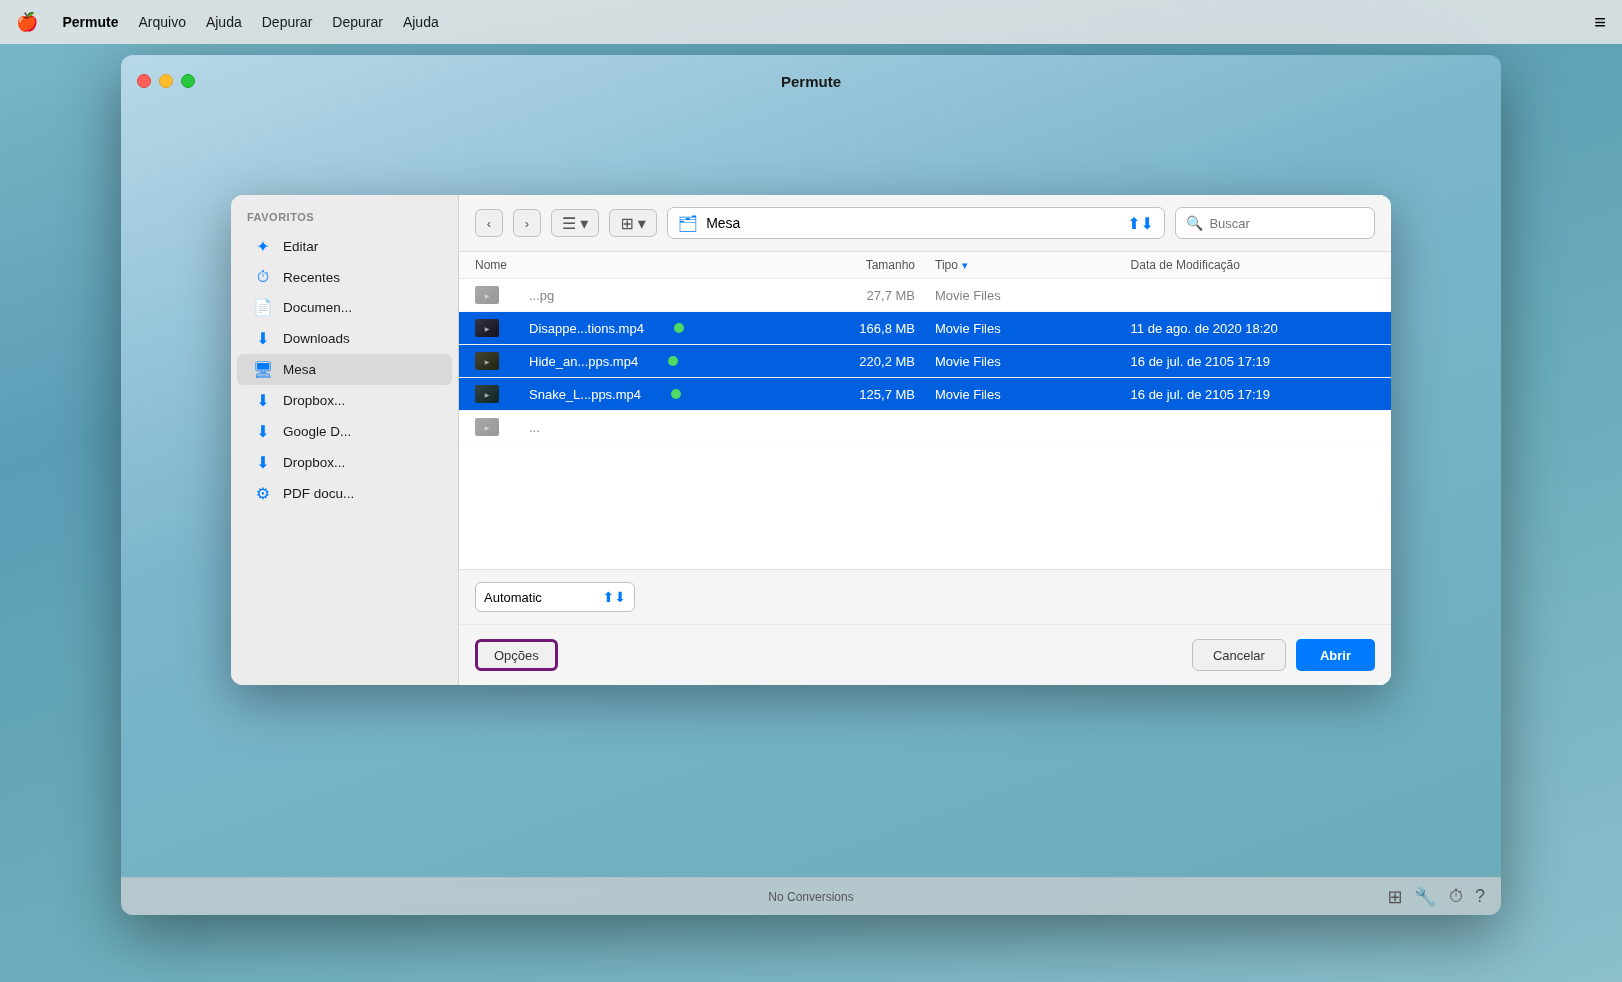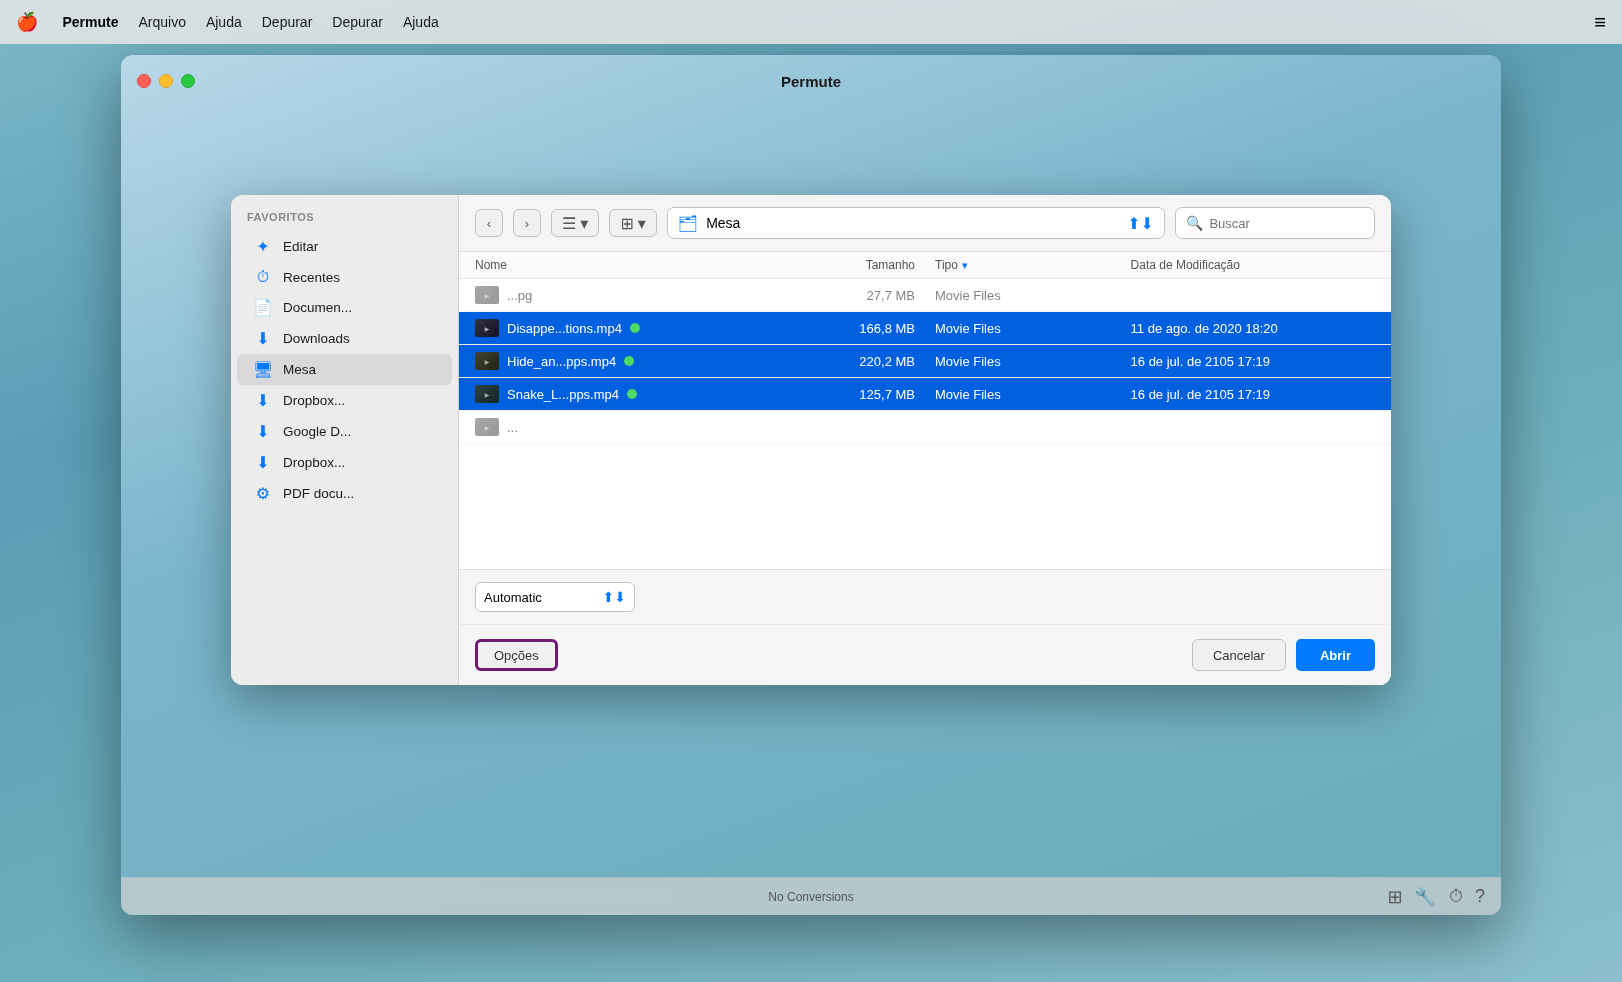--- a/index.html
+++ b/index.html
@@ -304,21 +304,21 @@
       color: #aaa;
     }
     .file-status {
       width: 10px;
       height: 10px;
       border-radius: 50%;
       background: #4cd964;
       margin-left: 8px;
       flex-shrink: 0;
     }
-    .file-name { flex: 3; display: flex; align-items: center; }
+    .file-name { flex: 3; display: flex; align-items: center; gap: 22px; }
     .file-size { flex: 1.5; text-align: right; padding-right: 20px; }
     .file-type { flex: 2; }
     .file-date { flex: 2.5; }
 
     .file-row.selected .file-size,
     .file-row.selected .file-type,
     .file-row.selected .file-date { color: white; }
 
     
     .dialog-bottom {

